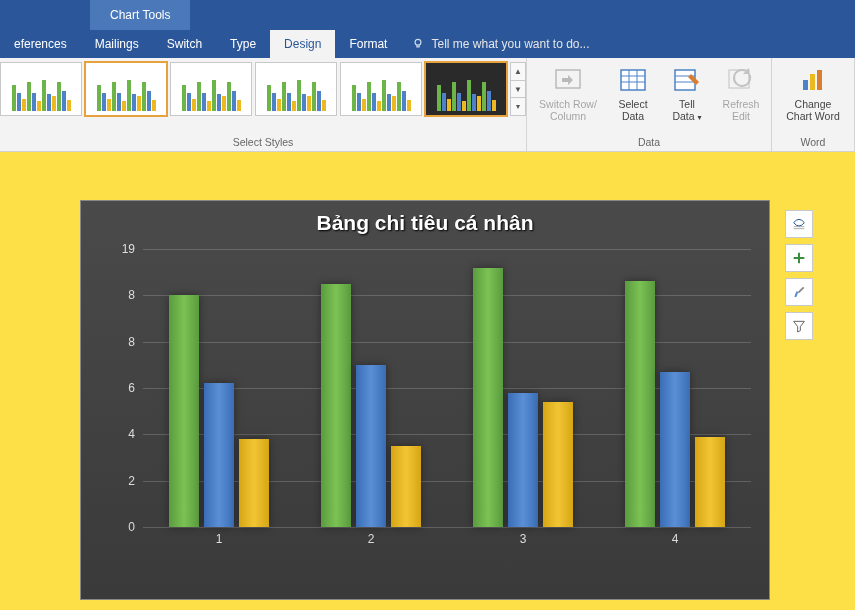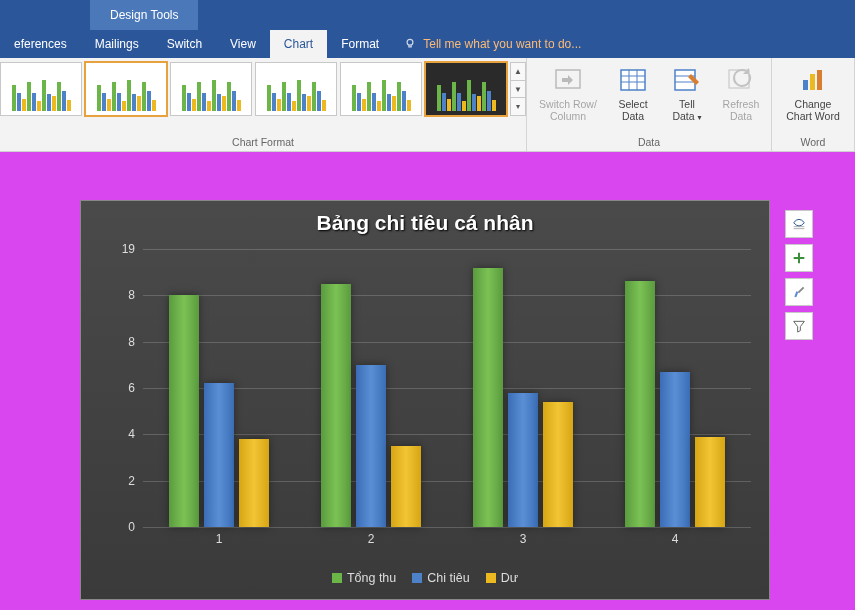--- a/index.html
+++ b/index.html
@@ -8,21 +8,21 @@
 
 .titlebar { height: 30px; background: #2b579a; display: flex; align-items: center; }
 .titlebar-text { color: #fff; font-size: 12px; padding: 0 6px; }
 .chart-tools { height: 30px; background: #4a78b9; color: #fff; font-size: 12px; display: flex; align-items: center; justify-content: center; padding: 0 20px; margin-left: 10px; }
 .spacer-title { flex: 1; background: #2b579a; }
 
 
 .tabs { height: 28px; background: #2b579a; display: flex; align-items: stretch; }
 .tab { color: #fff; font-size: 12px; padding: 0 14px; display: flex; align-items: center; cursor: pointer; }
 .tab.active { background: #f3f3f3; color: #2b579a; }
-.tell-me { display: flex; align-items: center; color: #fdba74; font-size: 12px; padding: 0 10px; gap: 6px; }
+.tell-me { display: flex; align-items: center; color: #e5e5e5; font-size: 12px; padding: 0 10px; gap: 6px; }
 .tell-me svg { width: 14px; height: 14px; }
 
 
 .ribbon { height: 94px; background: #f3f3f3; border-bottom: 1px solid #d0d0d0; display: flex; }
 .group { border-right: 1px solid #d4d4d4; display: flex; flex-direction: column; justify-content: space-between; align-items: center; padding: 4px 4px 2px 4px; }
 .group-label { font-size: 10.5px; color: #666; text-align: center; padding-bottom: 1px; }
 .styles-row { display: flex; gap: 3px; align-items: flex-start; }
 .style-thumb { width: 82px; height: 54px; border: 1px solid #c8c8c8; background: #fff; display: flex; align-items: center; justify-content: center; position: relative; cursor: pointer; padding: 4px; }
 .style-thumb.selected { border: 1px solid #e8a23d; outline: 1px solid #e8a23d; }
 .style-thumb.dark { background: #2a2a2a; border: 1px solid #e8a23d; outline: 1px solid #e8a23d; }
@@ -35,21 +35,21 @@
 .data-group-body { display:flex; gap:2px; }
 .ribbon-btn { width: 52px; display:flex; flex-direction:column; align-items:center; justify-content:flex-start; padding: 2px 2px; cursor:pointer; }
 .ribbon-btn.wide { width: 74px; }
 .ribbon-btn.disabled { opacity: 0.45; cursor: default; align-items: center; }
 .ribbon-btn svg, .ribbon-btn .icon32 { width: 32px; height: 32px; margin-bottom: 2px; }
 .ribbon-btn-label { font-size: 10.5px; color: #444; text-align:center; line-height: 1.15; }
 
 .style-tooltip { position:absolute; left:450px; top:153px; background:#fff; border:1px solid #b0b0b0; padding: 3px 10px; font-size: 11.5px; color:#333; box-shadow: 0 1px 2px rgba(0,0,0,0.1); }
 
 
-.doc { position: relative; background:#d946ef; height: calc(610px - 30px - 28px - 94px); }
+.doc { position: relative; background:#fde047; height: calc(610px - 30px - 28px - 94px); }
 .chart-container { position:absolute; left:80px; top:48px; width:690px; height:400px; background: linear-gradient(180deg, #4a4a4a 0%, #3a3a3a 100%); border: 1px solid #888; }
 .chart-title { text-align:center; color:#fff; font-size: 21px; font-weight:bold; padding: 10px 0 4px 0; text-shadow: 1px 1px 2px #000; }
 .plot { position:absolute; left:62px; top:48px; right:18px; bottom:72px; }
 .y-axis { position:absolute; left:0; top:48px; bottom:72px; width:62px; }
 .y-tick { position:absolute; right:8px; color:#ddd; font-size:12px; transform: translateY(-50%); }
 .x-axis { position:absolute; left:62px; right:18px; bottom:45px; height:22px; display:flex; }
 .x-tick { flex:1; text-align:center; color:#ddd; font-size:12px; }
 .legend { position:absolute; left:0; right:0; bottom:14px; display:flex; gap:16px; justify-content:center; align-items:center; }
 .legend-item { display:flex; align-items:center; gap:5px; color:#ddd; font-size:12.5px; }
 .swatch { width:10px; height:10px; }
@@ -65,30 +65,30 @@
 
 .side-btns { position:absolute; left:785px; top:58px; display:flex; flex-direction:column; gap:6px; }
 .side-btn { width:28px; height:28px; border:1px solid #c8c8c8; background:#fff; display:flex; align-items:center; justify-content:center; cursor:pointer; }
 .side-btn svg { width:16px; height:16px; }
 </style>
 </head>
 <body>
 
 <div class="titlebar">
   <div style="width:80px"></div>
-  <div class="chart-tools">Design Tools</div>
+  <div class="chart-tools">Chart Tools</div>
   <div class="spacer-title"></div>
 </div>
 
 <div class="tabs">
   <div class="tab">eferences</div>
   <div class="tab">Mailings</div>
   <div class="tab">Switch</div>
-  <div class="tab">View</div>
-  <div class="tab active">Chart</div>
+  <div class="tab">Type</div>
+  <div class="tab active">Design</div>
   <div class="tab">Format</div>
   <div class="tell-me">
     <svg viewBox="0 0 24 24" fill="none" stroke="#cdd8ea" stroke-width="2">
         <circle cx="12" cy="9" r="5"></circle>
         <path d="M10 14v3h4v-3"></path>
       </svg>
     <span>Tell me what you want to do...</span>
   </div>
 </div>
 
@@ -190,21 +190,21 @@
             <span style="height:45%;background:#4d82c8"></span>
             <span style="height:26%;background:#ecba20"></span>
           </div>
         </div>
       <div class="style-scroll">
         <div class="scroll-btn">▲</div>
         <div class="scroll-btn">▼</div>
         <div class="scroll-btn">▾</div>
       </div>
     </div>
-    <div class="group-label">Chart Format</div>
+    <div class="group-label">Select Styles</div>
   </div>
 
   <div class="group">
     <div class="data-group-body">
       <div class="ribbon-btn wide disabled">
         <svg viewBox="0 0 32 32">
             <rect x="4" y="6" width="24" height="18" fill="none" stroke="#777" stroke-width="1.5"></rect>
             <path d="M10 14 l6 0 l0 -3 l5 5 l-5 5 l0 -3 l-6 0 z" fill="#777"></path>
           </svg>
         <div class="ribbon-btn-label" style="white-space:pre-line">Switch Row/
@@ -231,21 +231,21 @@
         <div class="ribbon-btn-label" style="white-space:pre-line"><span>Tell
 Data</span> <span style="font-size:8px">▾</span></div>
       </div>
       <div class="ribbon-btn disabled">
         <svg viewBox="0 0 32 32">
             <rect x="4" y="6" width="20" height="18" fill="none" stroke="#888"></rect>
             <path d="M24 10 a8 8 0 1 1 -3 -3" fill="none" stroke="#888" stroke-width="2"></path>
             <path d="M24 4 l0 6 l-6 0 z" fill="#888"></path>
           </svg>
         <div class="ribbon-btn-label" style="white-space:pre-line">Refresh
-Data</div>
+Edit</div>
       </div>
     </div>
     <div class="group-label">Data</div>
   </div>
 
   <div class="group">
     <div class="ribbon-btn wide">
       <svg viewBox="0 0 32 32">
           <rect x="6" y="16" width="5" height="10" fill="#4d82c8"></rect>
           <rect x="13" y="10" width="5" height="16" fill="#ecba20"></rect>
@@ -304,34 +304,20 @@
         <div class="y-tick" style="top: 33.3333%;">8</div>
         <div class="y-tick" style="top: 16.6667%;">8</div>
         <div class="y-tick" style="top: 0%;">19</div>
       </div>
     <div class="x-axis" id="xaxis">
         <div class="x-tick">1</div>
         <div class="x-tick">2</div>
         <div class="x-tick">3</div>
         <div class="x-tick">4</div>
       </div>
-    <div class="legend" id="legend">
-        <div class="legend-item">
-          <span class="swatch" style="background: rgb(108, 181, 72);"></span>
-          <span>Tổng thu</span>
-        </div>
-        <div class="legend-item">
-          <span class="swatch" style="background: rgb(77, 130, 200);"></span>
-          <span>Chi tiêu</span>
-        </div>
-        <div class="legend-item">
-          <span class="swatch" style="background: rgb(236, 186, 32);"></span>
-          <span>Dư</span>
-        </div>
-      </div>
   </div>
 
   <div class="side-btns">
     <div class="side-btn">
       <svg viewBox="0 0 24 24">
           <path d="M4 10 q8 -10 16 0 q-8 10 -16 0 z" fill="none" stroke="#2b579a" stroke-width="1.5"></path>
           <line x1="4" y1="16" x2="20" y2="16" stroke="#888"></line>
           <line x1="4" y1="19" x2="20" y2="19" stroke="#888"></line>
         </svg>
     </div>

